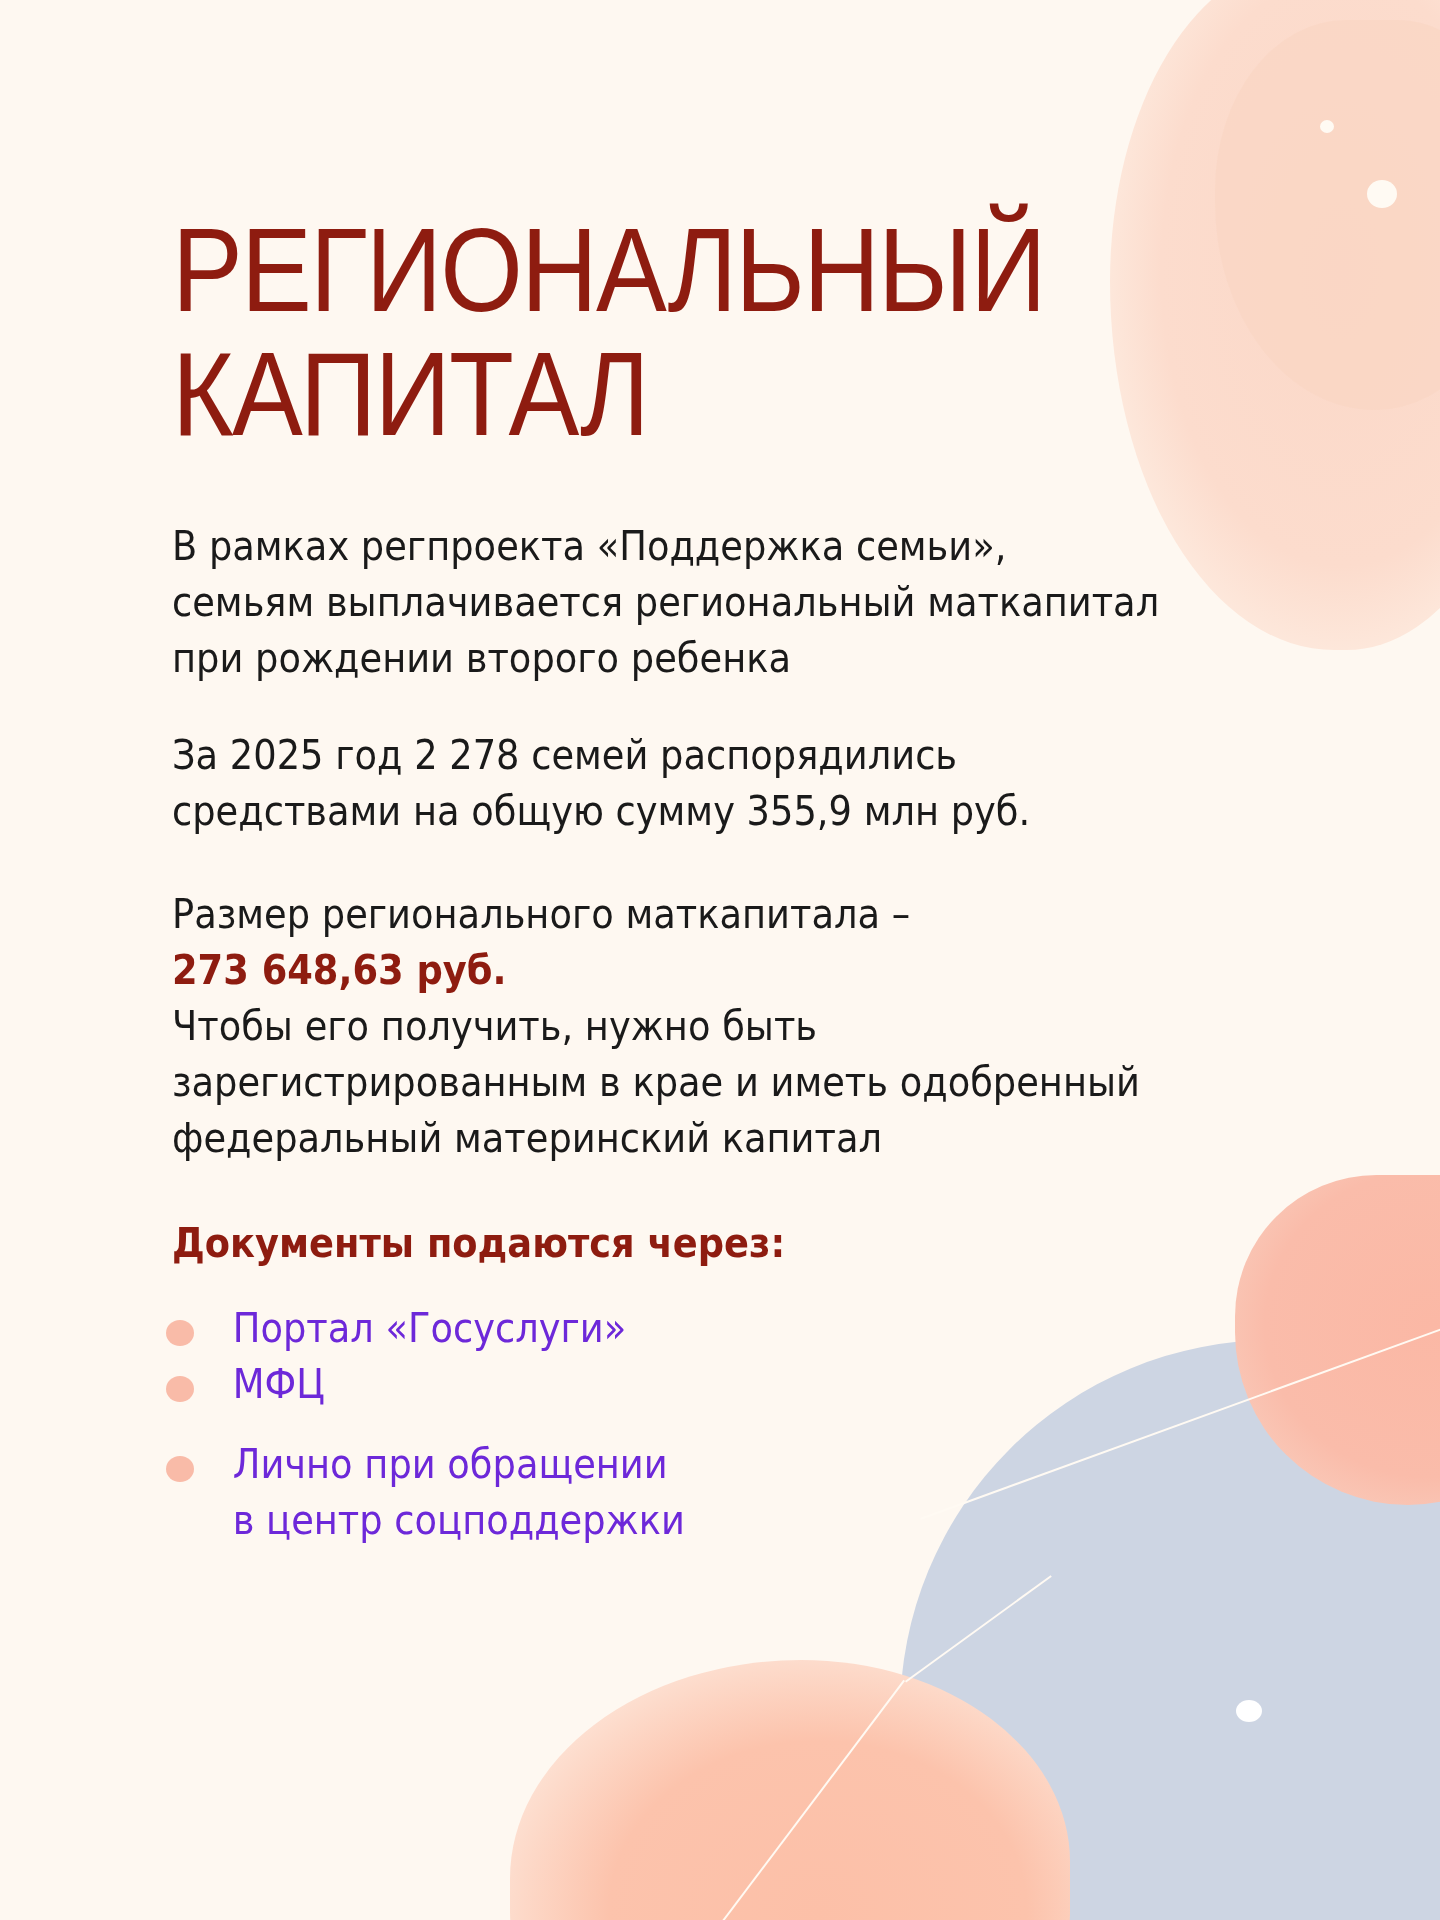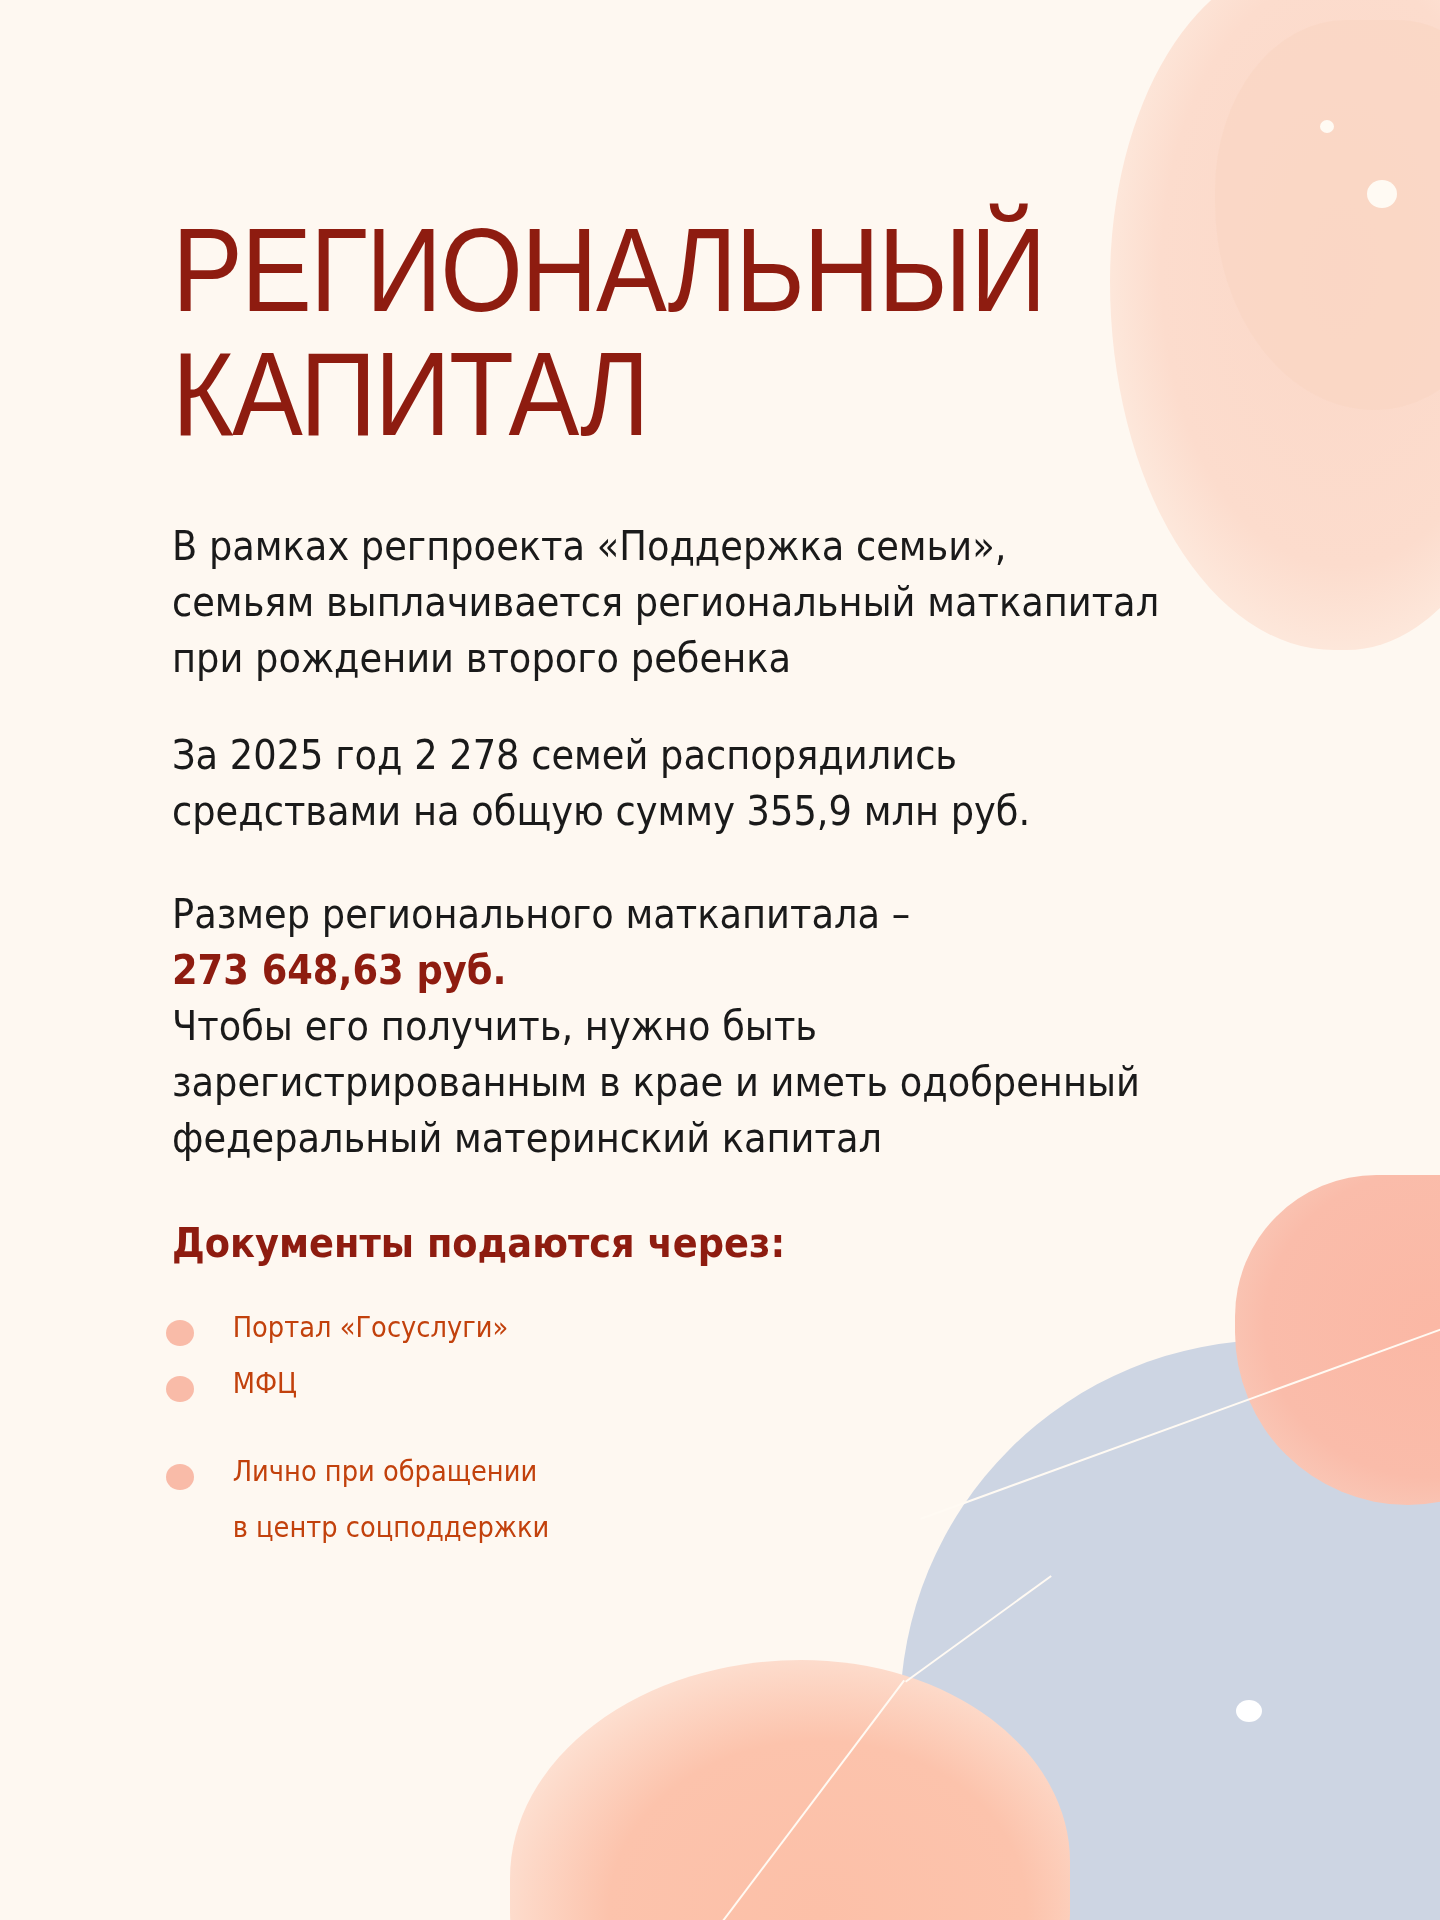--- a/index.html
+++ b/index.html
@@ -15,21 +15,21 @@
   .line { position:absolute; height:2px; background:#fffaf3; transform-origin:0 0; }
   .content { position:absolute; left:172px; top:0; width:1140px; color:#111; }
   .title { position:absolute; top:208px; left:0; font-family:"Liberation Sans Narrow","Liberation Sans", sans-serif; color:#8e1c10; font-size:118px; line-height:124px; letter-spacing:-2px; transform:scaleX(0.9); transform-origin:left top; white-space:nowrap; }
   .para { position:absolute; left:0; font-size:40px; line-height:56px; color:#1a1a1a; transform:scaleX(0.92); transform-origin:left top; white-space:nowrap; }
   .p1 { top:518px; }
   .p2 { top:727px; }
   .p3 { top:886px; }
   .accent { color:#8e1c10; font-weight:bold; }
   .docs-h { position:absolute; top:1220px; left:0; font-size:40px; font-weight:bold; color:#8e1c10; transform:scaleX(0.92); transform-origin:left top; white-space:nowrap; }
   .bullets { position:absolute; left:0; top:1300px; }
-  .bullet { position:relative; margin:0; font-size:28px; line-height:56px; color:#c2410c; white-space:nowrap; }
+  .bullet { position:relative; margin:0; font-size:40px; line-height:56px; color:#6d28d9; white-space:nowrap; }
   .bullet .marker { position:absolute; left:-6px; top:20px; width:28px; height:26px; border-radius:50%; background:#f8b4a0; opacity:.9; }
   .bullet .txt { display:block; padding-left:66px; transform:scaleX(0.92); transform-origin:left top; }
 </style>
 </head>
 <body>
 
 <div class="bg">
   <div class="blob b1"></div>
   <div class="blob b1b"></div>
   <div class="dot" style="left:1320px;top:120px;width:14px;height:13px;"></div>
@@ -72,19 +72,19 @@
 
   <div class="bullets">
     <div class="bullet" style="margin-top:0;">
       <span class="marker"></span>
       <span class="txt">Портал «Госуслуги»</span>
     </div>
     <div class="bullet" style="">
       <span class="marker"></span>
       <span class="txt">МФЦ</span>
     </div>
-    <div class="bullet" style="margin-top:32px;">
+    <div class="bullet" style="margin-top:24px;">
       <span class="marker"></span>
       <span class="txt">Лично при обращении</span>
       <span class="txt">в центр соцподдержки</span>
     </div>
   </div>
 </div>
 
 </body></html>

